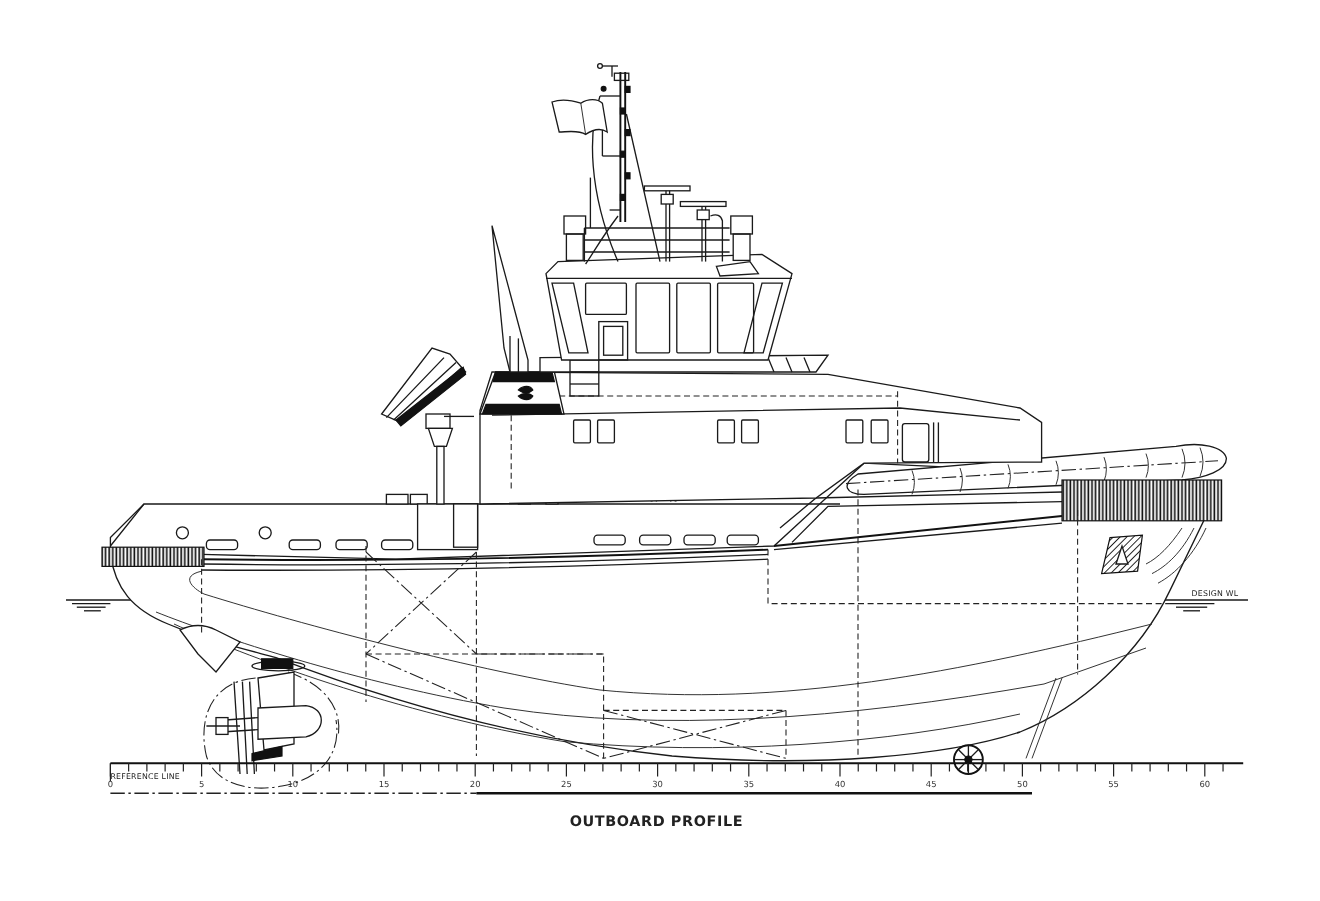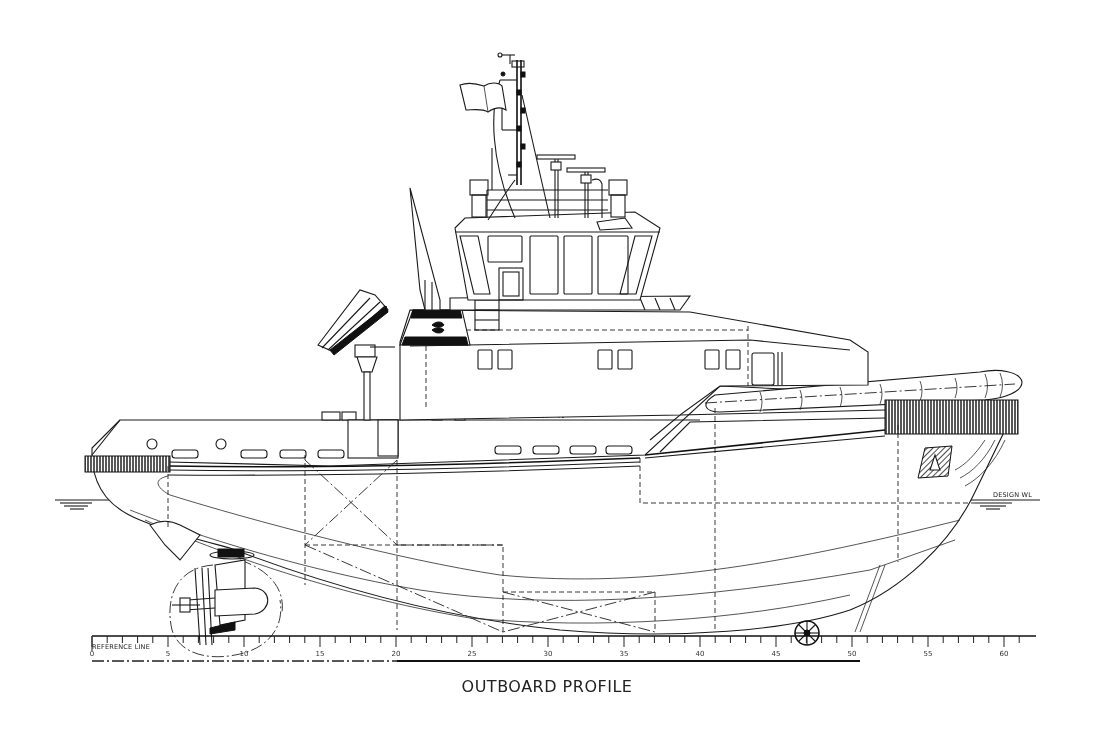--- a/index.html
+++ b/index.html
@@ -8,21 +8,21 @@
   .ln{fill:none;stroke:#1a1a1a;stroke-width:1.1;}
   .thin{fill:none;stroke:#2a2a2a;stroke-width:0.8;}
   .thick{fill:none;stroke:#111;stroke-width:1.6;}
   .dash{fill:none;stroke:#222;stroke-width:0.9;stroke-dasharray:5 3;}
   .dashdot{fill:none;stroke:#222;stroke-width:0.9;stroke-dasharray:12 3 2 3;}
   .fillw{fill:#fff;stroke:#1a1a1a;stroke-width:1.1;}
   .hatch{fill:url(#vhatch);stroke:#111;stroke-width:1;}
   .dark{fill:#111;stroke:#111;}
   .tick{stroke:#222;stroke-width:1;}
   .scale-num{font-family:"DejaVu Sans",sans-serif;font-size:7px;fill:#333;text-anchor:middle;}
-  #title{position:absolute;left:0;width:1100px;top:677px;text-align:center;font-family:"DejaVu Sans",sans-serif;font-size:16px;letter-spacing:0.5px;color:#222;}
+  #title{position:absolute;left:0;width:1100px;top:677px;text-align:center;font-family:"DejaVu Sans",sans-serif;font-size:12px;letter-spacing:0.5px;color:#222;font-weight:bold;}
   #title span{margin-left:-6px;}
   .lbl{position:absolute;font-family:"DejaVu Sans",sans-serif;font-size:6.5px;color:#222;letter-spacing:0.2px;}
 </style>
 </head>
 <body>
 
 <svg id="drawing" viewBox="0 0 1100 751" xmlns="http://www.w3.org/2000/svg">
   <defs>
     <pattern id="vhatch" width="3" height="10" patternUnits="userSpaceOnUse">
       <rect width="3" height="10" fill="#fff"></rect>

